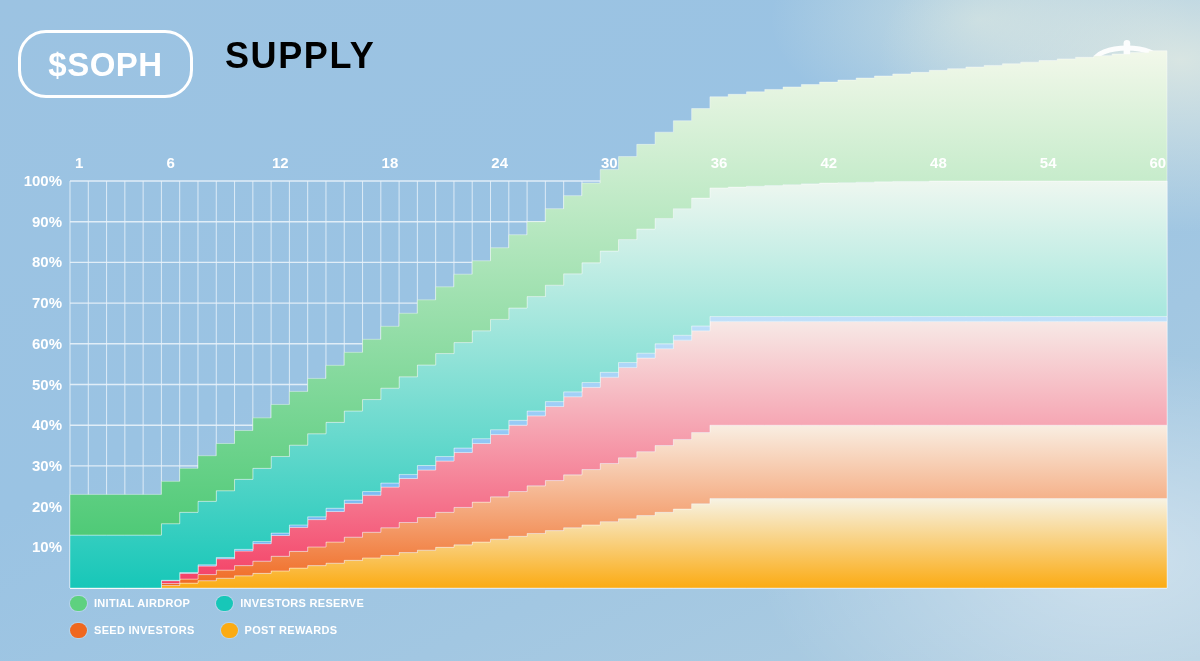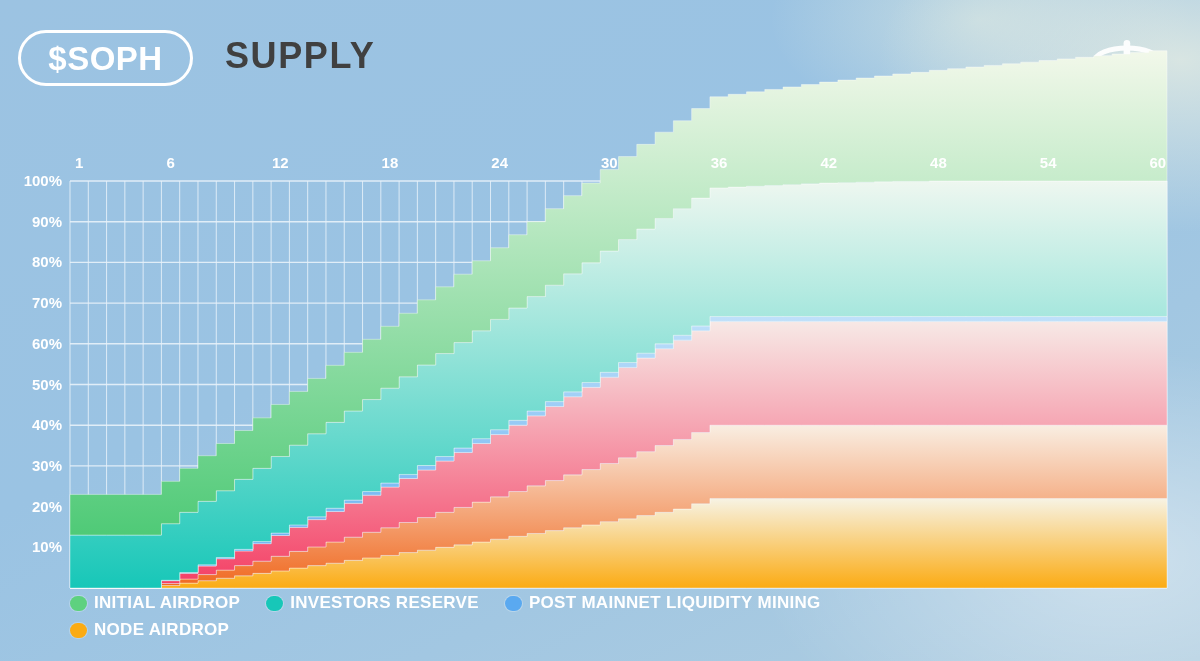--- a/index.html
+++ b/index.html
@@ -12,31 +12,31 @@
       radial-gradient(ellipse 520px 300px at 1120px 560px, rgba(255,255,255,0.42) 0%, rgba(255,255,255,0.0) 70%),
       radial-gradient(ellipse 420px 240px at 1180px 60px, rgba(236,240,226,0.75) 0%, rgba(236,240,226,0) 72%),
       radial-gradient(ellipse 300px 160px at 980px 20px, rgba(230,238,225,0.55) 0%, rgba(230,238,225,0) 70%),
       linear-gradient(155deg, #9cc3e2 0%, #9ac3e3 42%, #a2c7e2 70%, #afcde0 100%);
   }
 
   
   #header { position: absolute; left: 0; top: 0; width: 1200px; height: 120px; }
   #ticker-pill {
     position: absolute; left: 18px; top: 30px;
-    width: 175px; height: 56px;
+    width: 175px; height: 68px;
     border: 3px solid #ffffff; border-radius: 28px;
     display: flex; align-items: center; justify-content: center;
   }
   #ticker-text {
     color: #ffffff; font-size: 33px; font-weight: bold;
     letter-spacing: 0.5px; line-height: 1;
   }
   #supply-title {
     position: absolute; left: 225px; top: 38px;
-    color: #404040; font-size: 36px; font-weight: bold;
+    color: #000000; font-size: 36px; font-weight: bold;
     letter-spacing: 1.6px; line-height: 1;
   }
   #brand-logo {
     position: absolute; right: 34px; top: 34px;
     width: 78px; height: 54px; opacity: 0.95;
   }
 
   
   #chart-area { position: absolute; left: 0; top: 0; width: 1200px; height: 661px; }
   #chart-svg { position: absolute; left: 0; top: 0; }
@@ -58,21 +58,21 @@
   .legend-item {
     display: flex; align-items: center;
     height: 22px; margin-right: 26px;
   }
   .legend-swatch {
     width: 17px; height: 15px; border-radius: 8px;
     margin-right: 7px; flex: none;
     box-shadow: 0 0 0 1px rgba(255,255,255,0.25);
   }
   .legend-label {
-    color: #ffffff; font-size: 17px; font-weight: bold;
+    color: #ffffff; font-size: 11px; font-weight: bold;
     letter-spacing: 0.3px; white-space: nowrap;
   }
   .legend-row { display: flex; width: 100%; }
 </style>
 </head>
 <body>
 
 <div id="header">
   <div id="ticker-pill">
     <span id="ticker-text">$SOPH</span>
@@ -226,24 +226,24 @@
 <div id="legend">
   <div class="legend-row">
     <div class="legend-item">
       <span class="legend-swatch" style="background:#5ed17f"></span>
       <span class="legend-label">INITIAL AIRDROP</span>
     </div>
     <div class="legend-item">
       <span class="legend-swatch" style="background:#17c7b8"></span>
       <span class="legend-label">INVESTORS RESERVE</span>
     </div>
-    <div class="legend-item">
-      <span class="legend-swatch" style="background:#5aa9f0"></span>
-      <span class="legend-label">POST MAINNET LIQUIDITY MINING</span>
-    </div>
   </div>
   <div class="legend-row">
     <div class="legend-item">
+      <span class="legend-swatch" style="background:#f0681f"></span>
+      <span class="legend-label">SEED INVESTORS</span>
+    </div>
+    <div class="legend-item">
       <span class="legend-swatch" style="background:#fbab13"></span>
-      <span class="legend-label">NODE AIRDROP</span>
+      <span class="legend-label">POST REWARDS</span>
     </div>
   </div>
 </div>
 
 </body></html>

